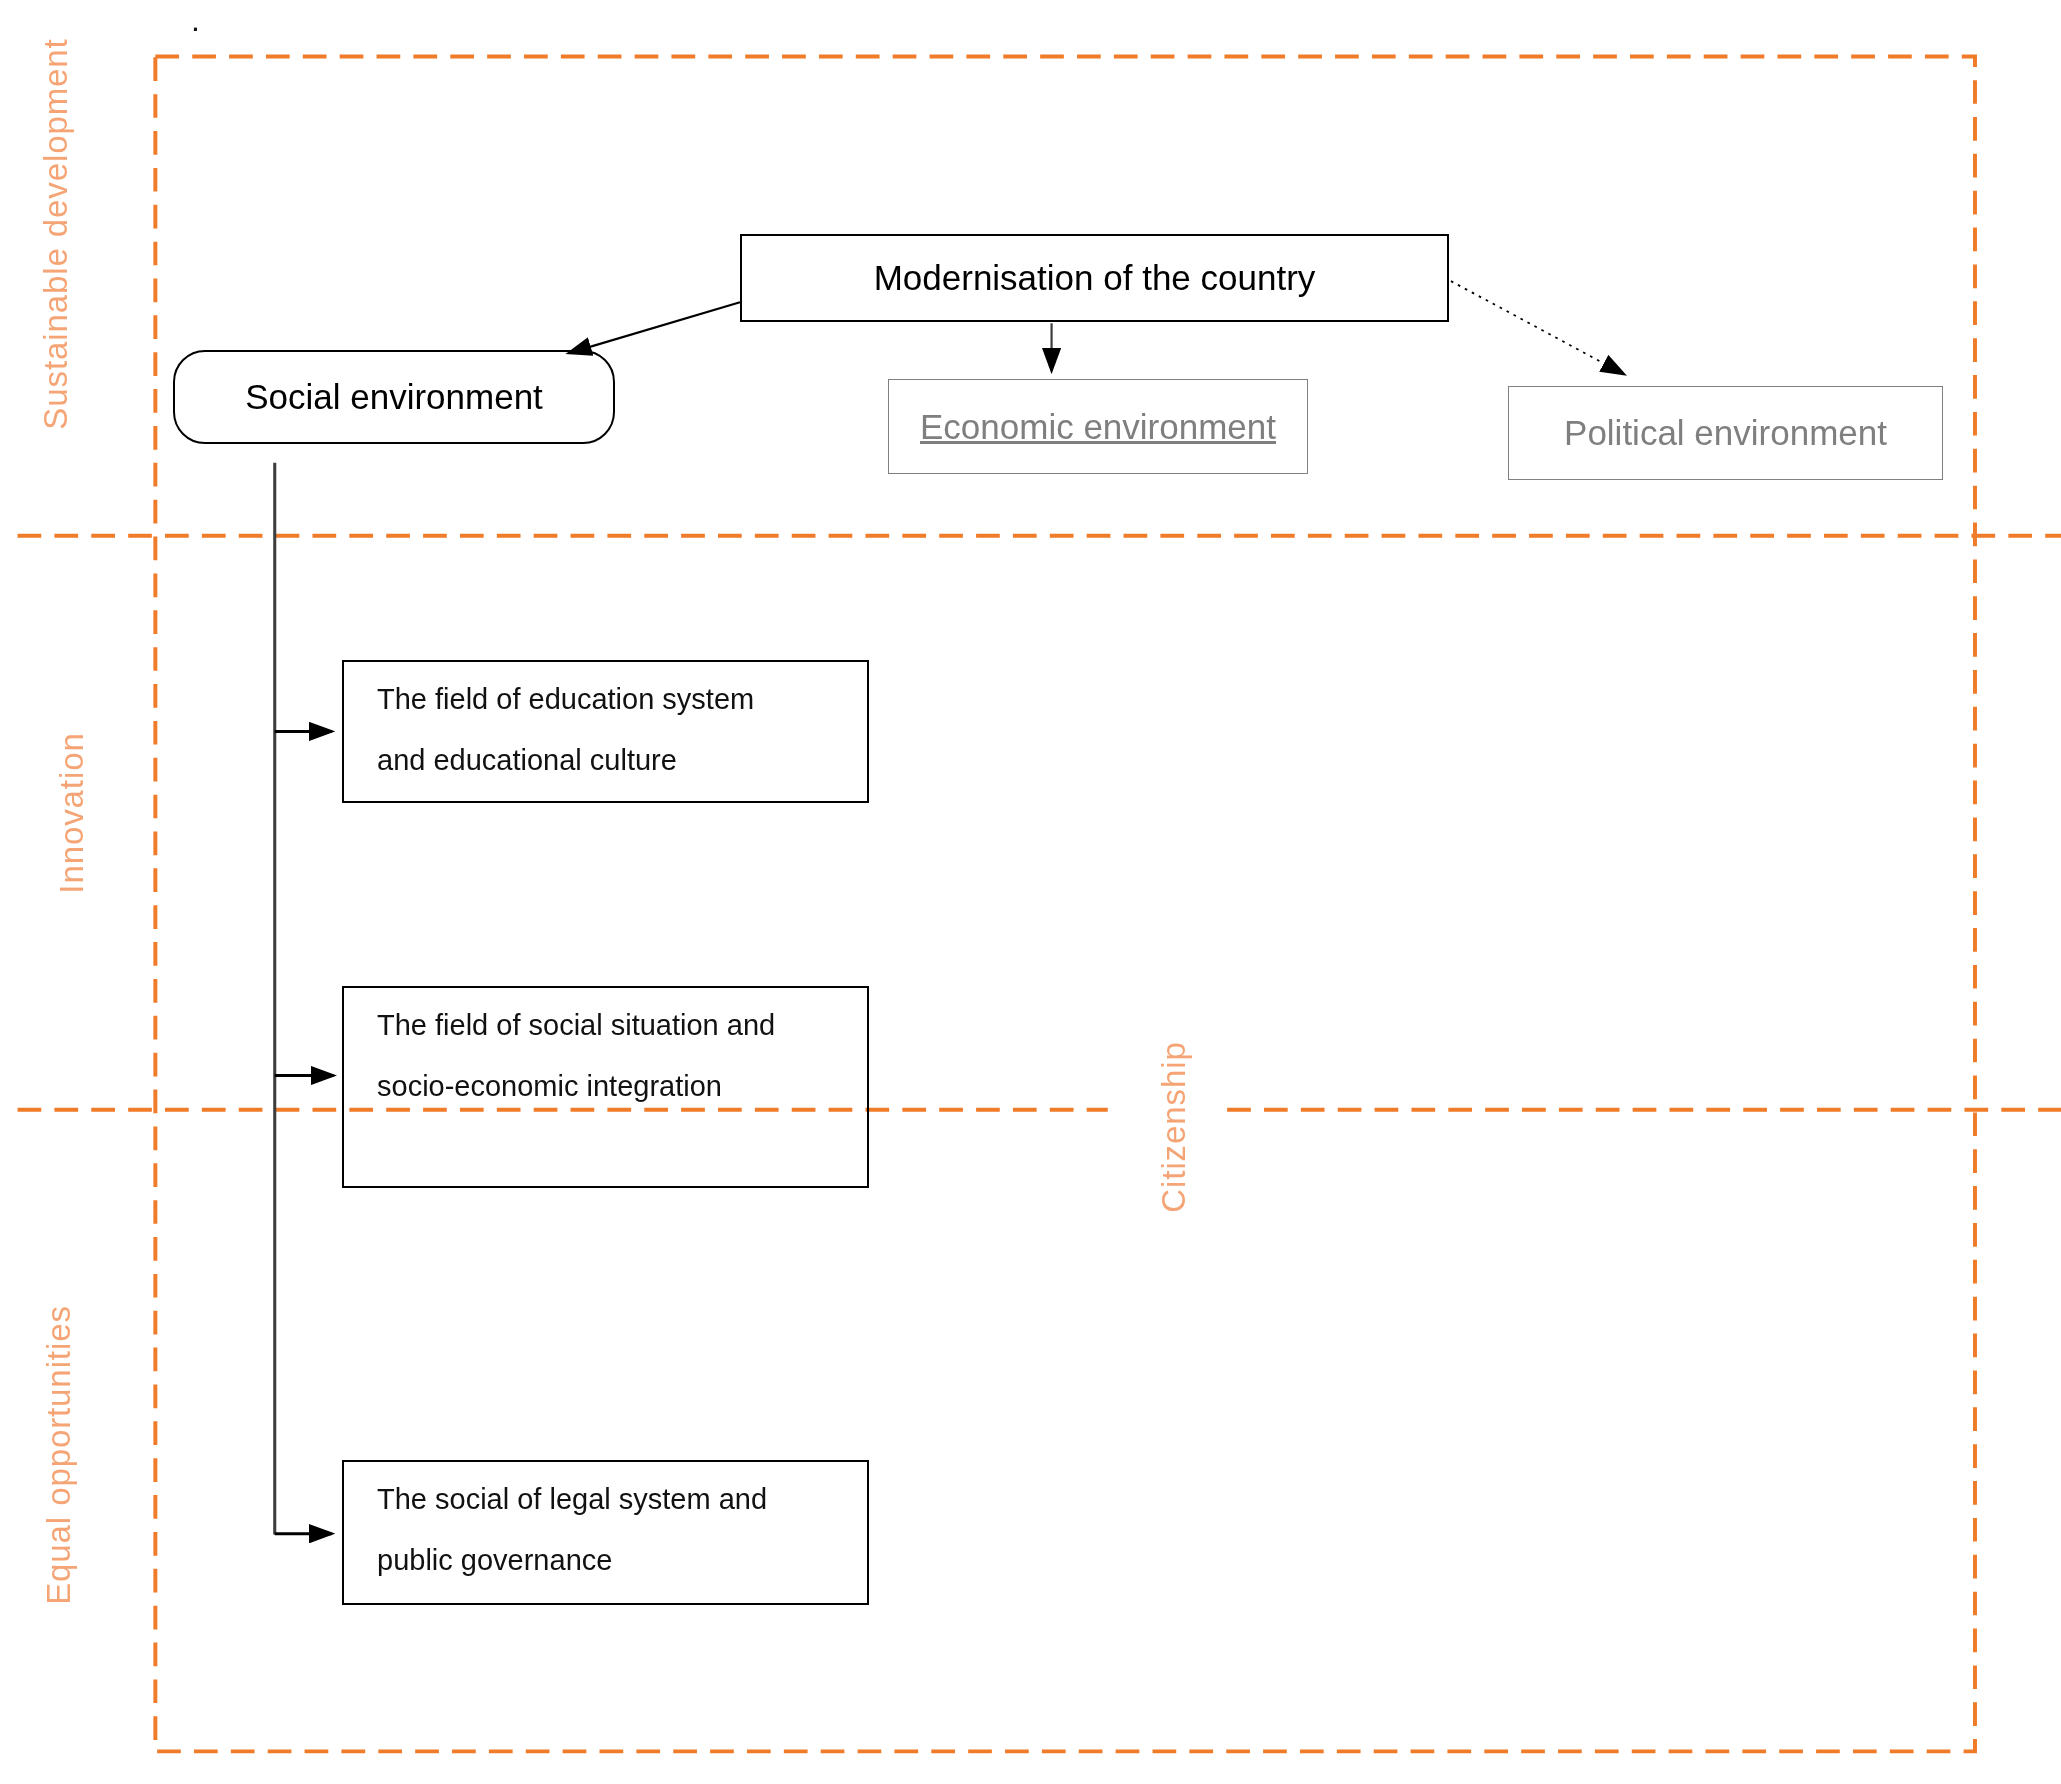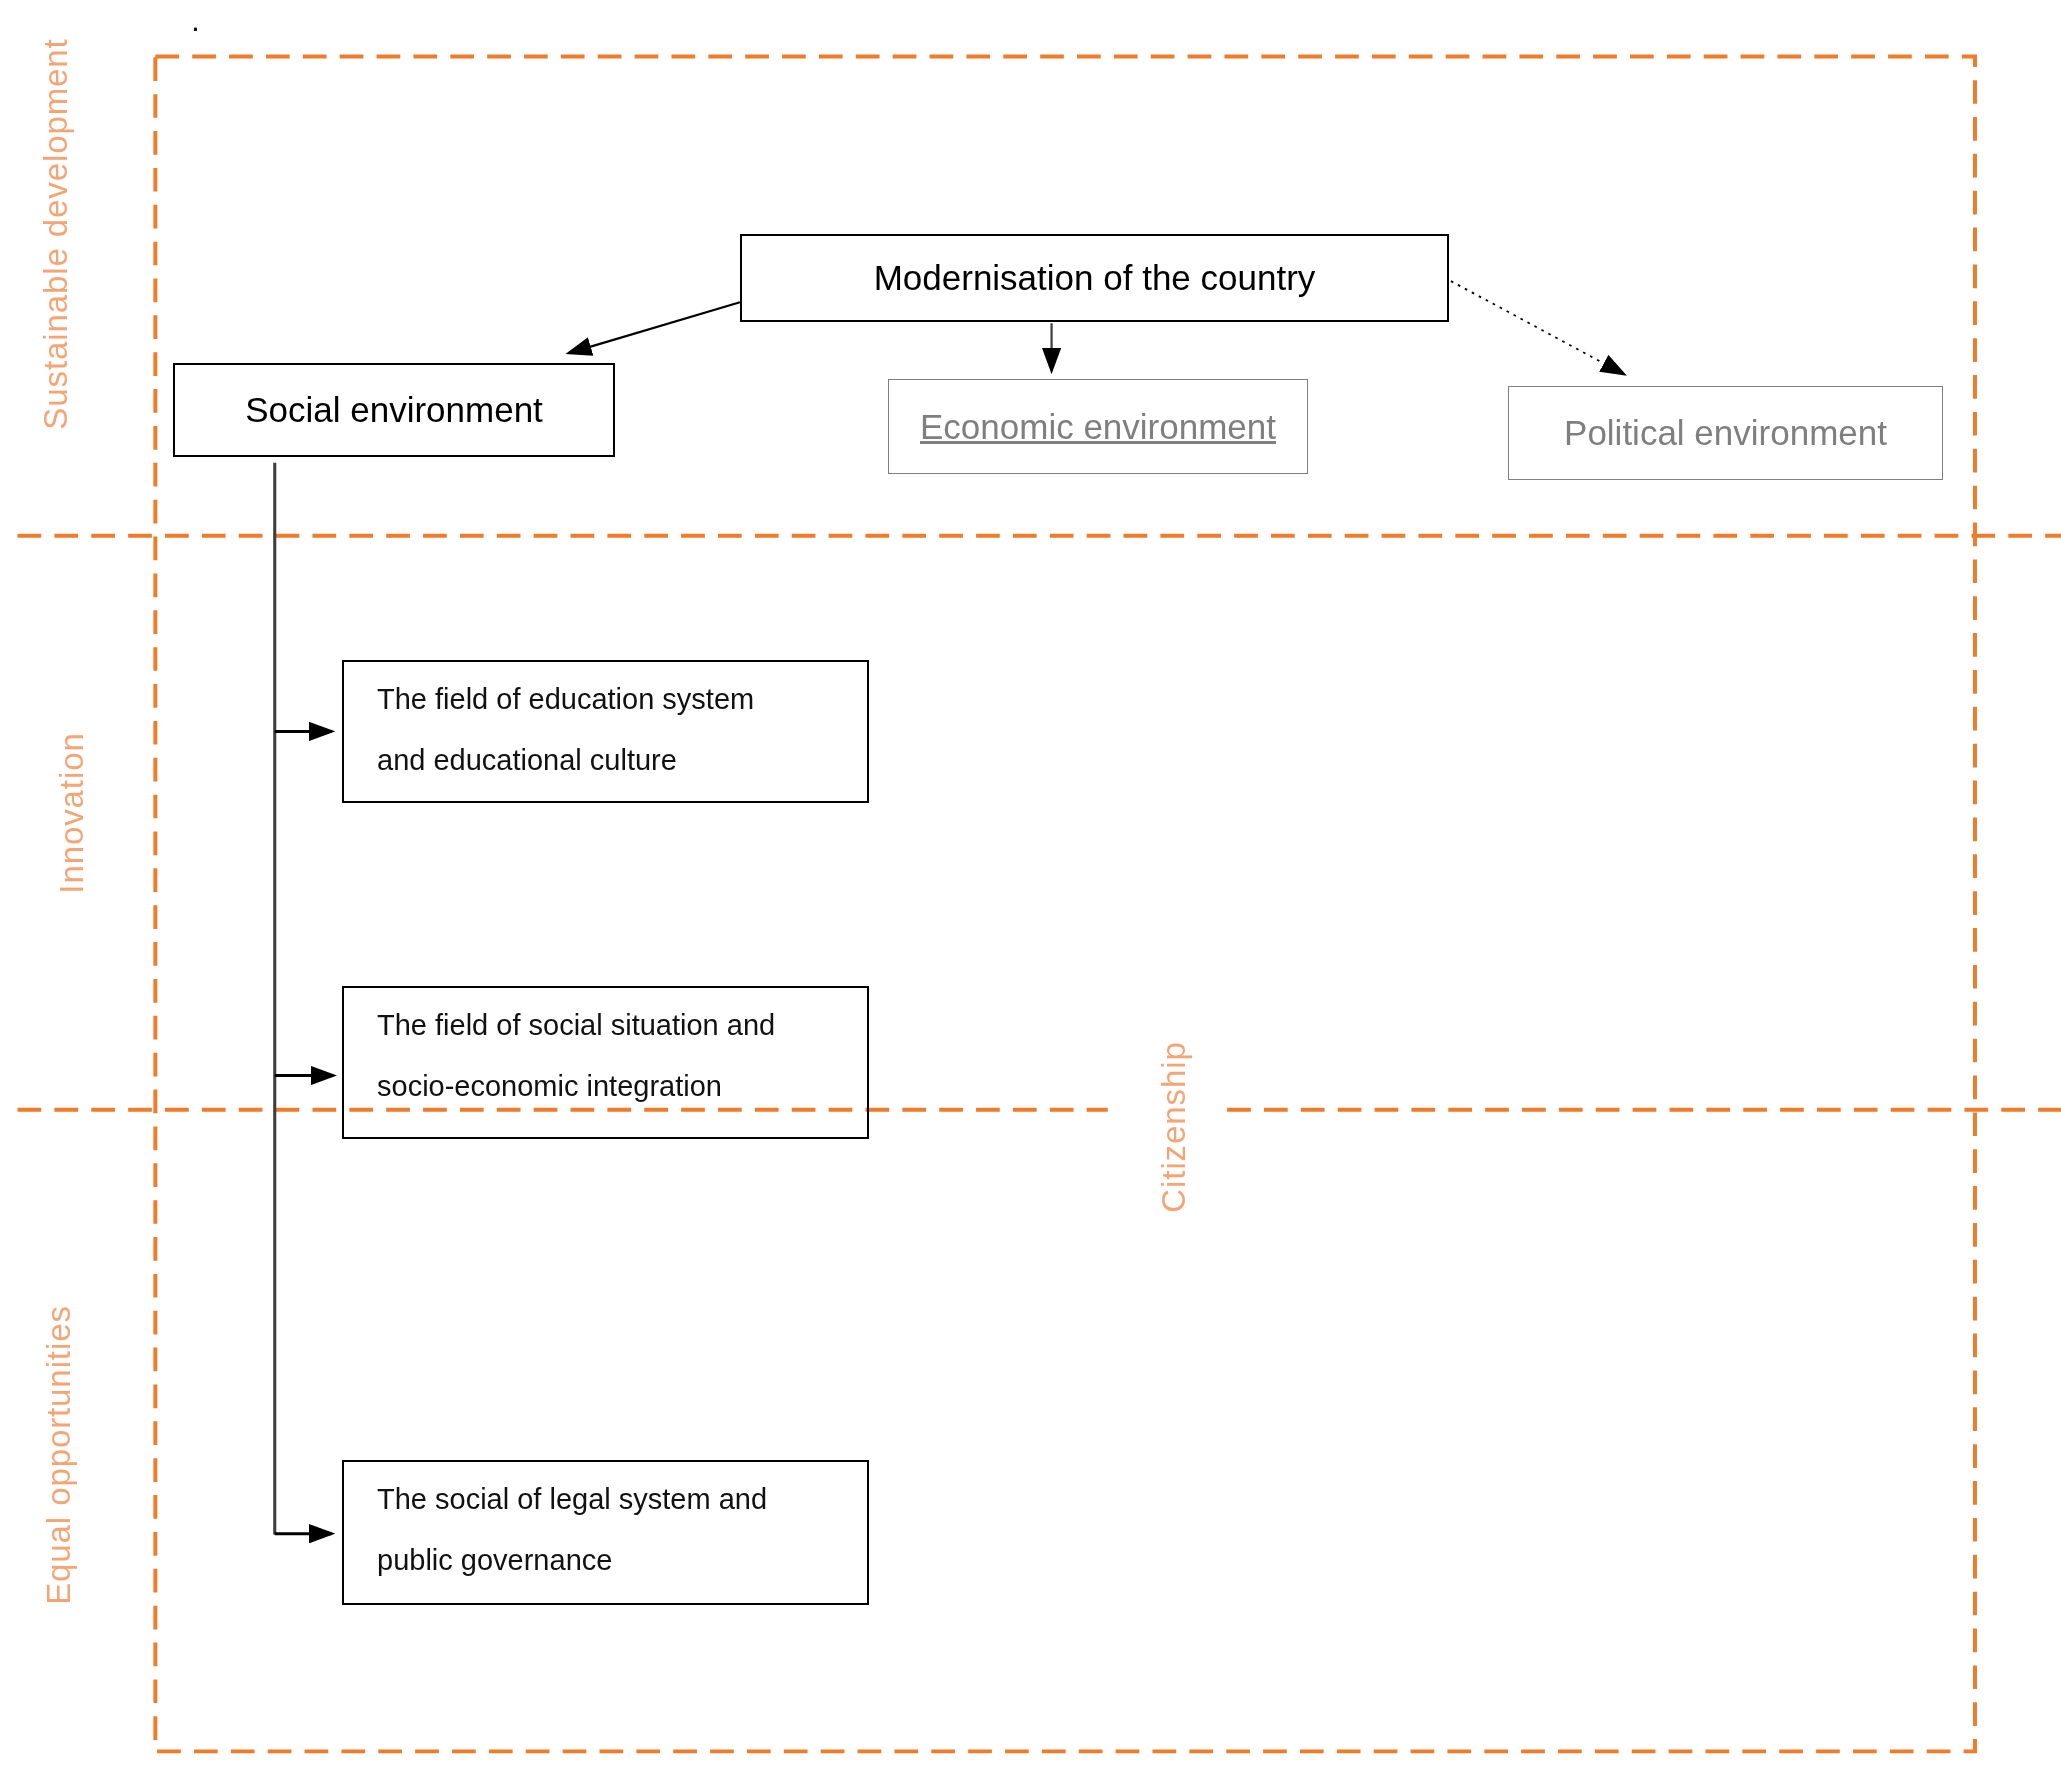--- a/index.html
+++ b/index.html
@@ -80,32 +80,32 @@
     <line x1="313" y1="527" x2="313" y2="1748" style="stroke:var(--line-dark)" stroke-width="3.5"></line>
     <line x1="313" y1="833" x2="378" y2="833" stroke="#000000" stroke-width="3.5" marker-end="url(#ah)"></line>
     <line x1="313" y1="1225" x2="380" y2="1225" stroke="#000000" stroke-width="3.5" marker-end="url(#ah)"></line>
     <line x1="313" y1="1747" x2="378" y2="1747" stroke="#000000" stroke-width="3.5" marker-end="url(#ah)"></line>
   </svg>
 
   <div class="stray" style="left:191px;top:3.5px;">.</div>
 
   <div class="box black toprow" style="left:740px;top:234px;width:709px;height:88px;">Modernisation of the country</div>
 
-  <div class="box black toprow" style="left:173px;top:363px;width:442px;height:94px;">Social environment</div>
+  <div class="box black toprow" style="left:173px;top:350px;width:442px;height:94px;border-radius:32px;">Social environment</div>
 
   <div class="box gray toprow" style="left:888px;top:379px;width:420px;height:95px;text-decoration:underline;">Economic environment</div>
 
   <div class="box gray toprow" style="left:1508px;top:386px;width:435px;height:94px;">Political environment</div>
 
   <div class="box leaf" style="left:342px;top:660px;width:527px;height:143px;">
     <span class="line">The field of education system</span>
     <span class="line">and educational culture</span>
   </div>
 
-  <div class="box leaf" style="left:342px;top:986px;width:527px;height:153px;">
+  <div class="box leaf" style="left:342px;top:986px;width:527px;height:202px;">
     <span class="line">The field of social situation and</span>
     <span class="line">socio-economic integration</span>
   </div>
 
   <div class="box leaf" style="left:342px;top:1460px;width:527px;height:145px;">
     <span class="line">The social of legal system and</span>
     <span class="line">public governance</span>
   </div>
 
   <div class="vlabel" style="left:56px;top:234px;">Sustainable development</div>

